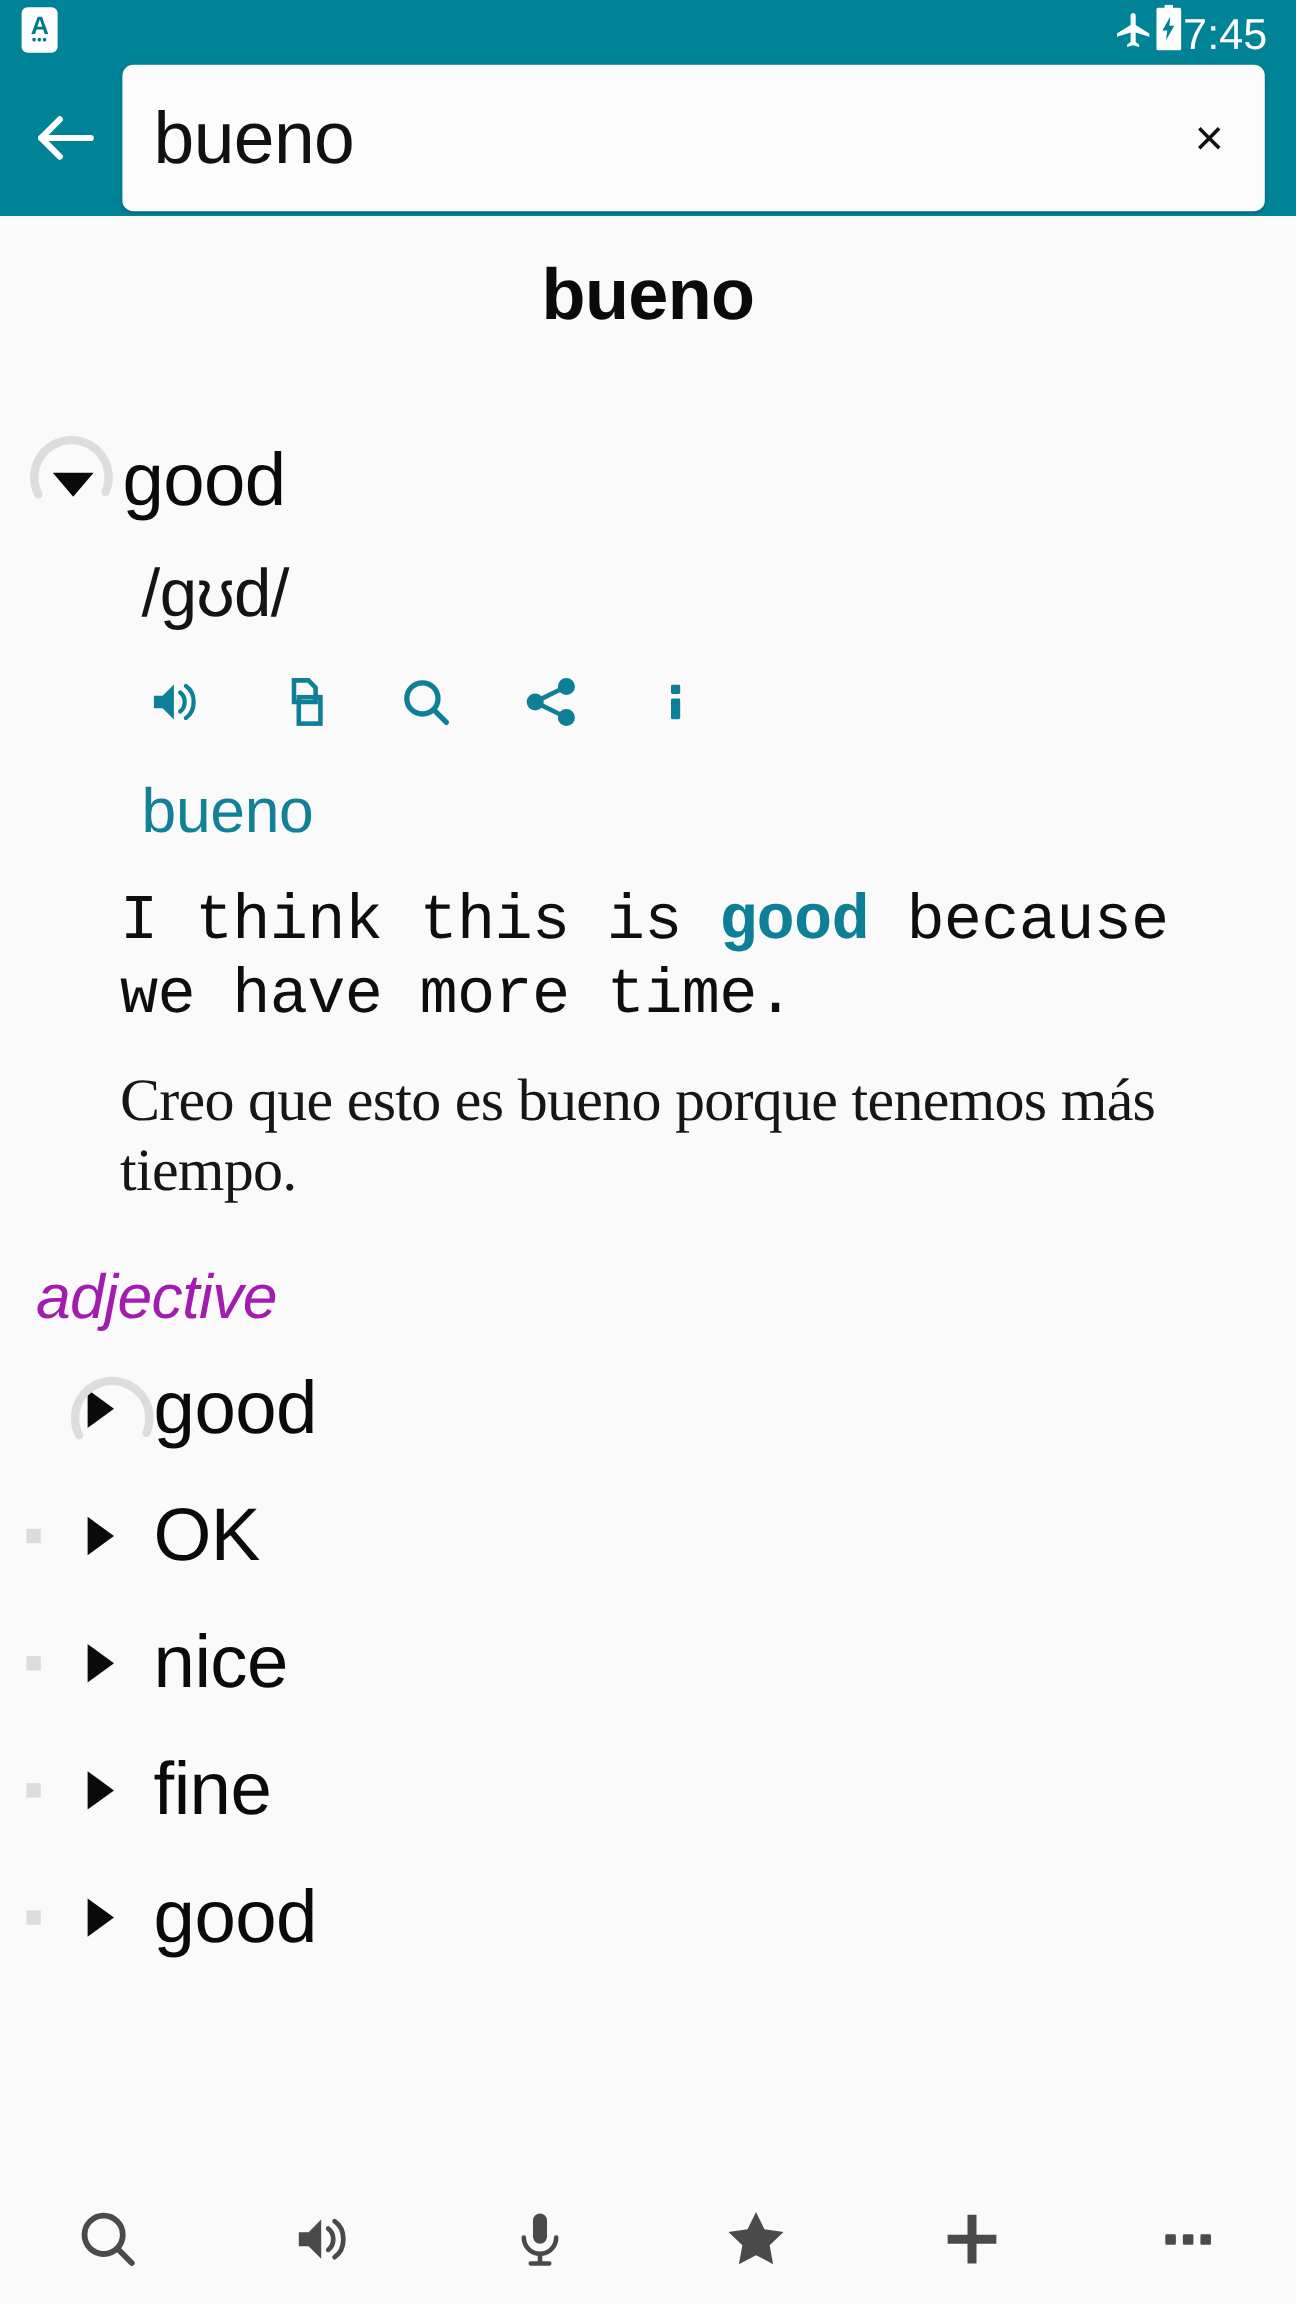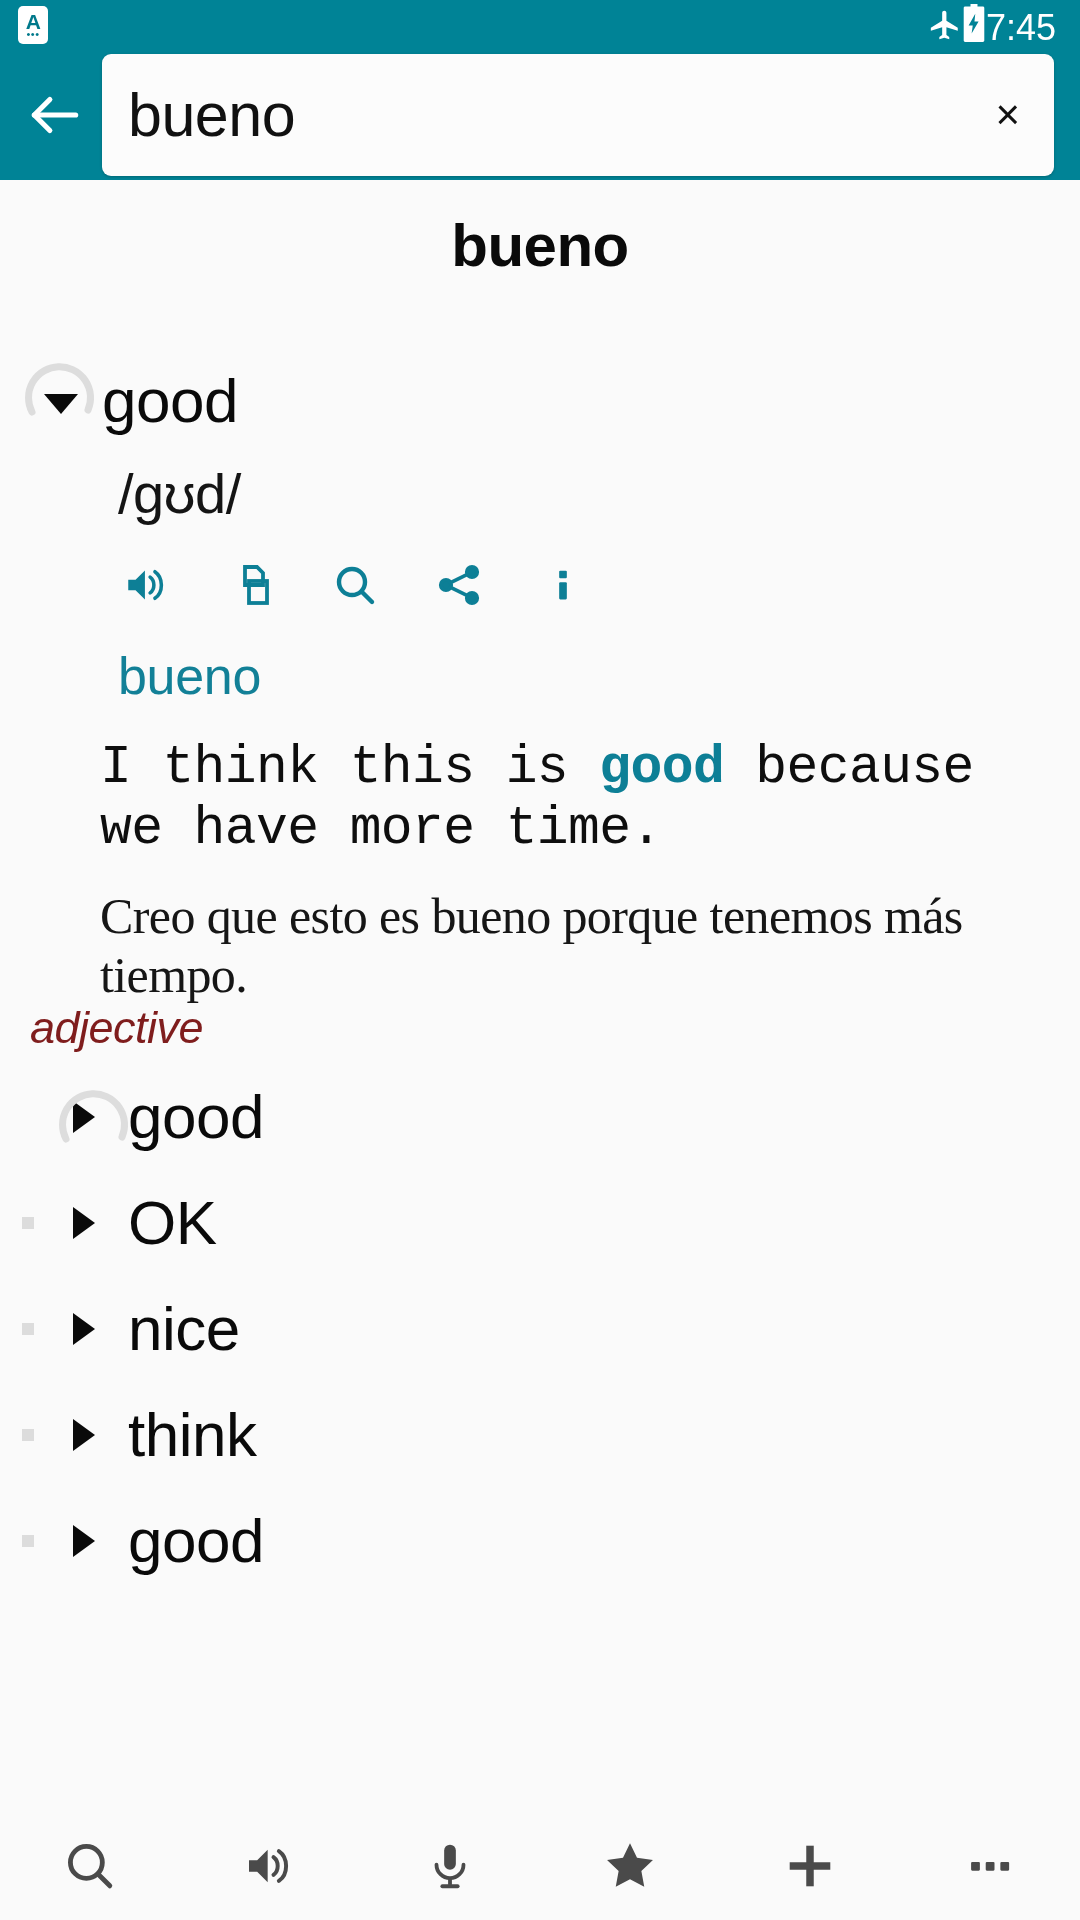--- a/index.html
+++ b/index.html
@@ -240,24 +240,25 @@
     color: #161616;
     margin-left: 100px;
     margin-right: 40px;
     margin-top: 26px;
     line-height: 1.18;
     letter-spacing: -0.6px;
     font-family: Liberation Serif, serif;
   }
 
   .pos-label {
-    font-size: 45px;
+    font-size: 52px;
     font-style: italic;
-    color: #7f1d1d;
+    color: #a21caf;
     margin-left: 30px;
+    margin-top: 50px;
     line-height: 1;
     letter-spacing: -0.5px;
   }
 
   
   .syn-list { margin-top: 14px; }
   .syn-item {
     display: flex;
     align-items: center;
     height: 106px;
@@ -434,21 +435,21 @@
         <div class="disc-wrap">
           <div class="tri-right"></div>
         </div>
         <div class="syn-word">nice</div>
       </div>
       <div class="syn-item">
         <div class="syn-marker"></div>
         <div class="disc-wrap">
           <div class="tri-right"></div>
         </div>
-        <div class="syn-word">think</div>
+        <div class="syn-word">fine</div>
       </div>
       <div class="syn-item">
         <div class="syn-marker"></div>
         <div class="disc-wrap">
           <div class="tri-right"></div>
         </div>
         <div class="syn-word">good</div>
       </div>
     </div>
 

